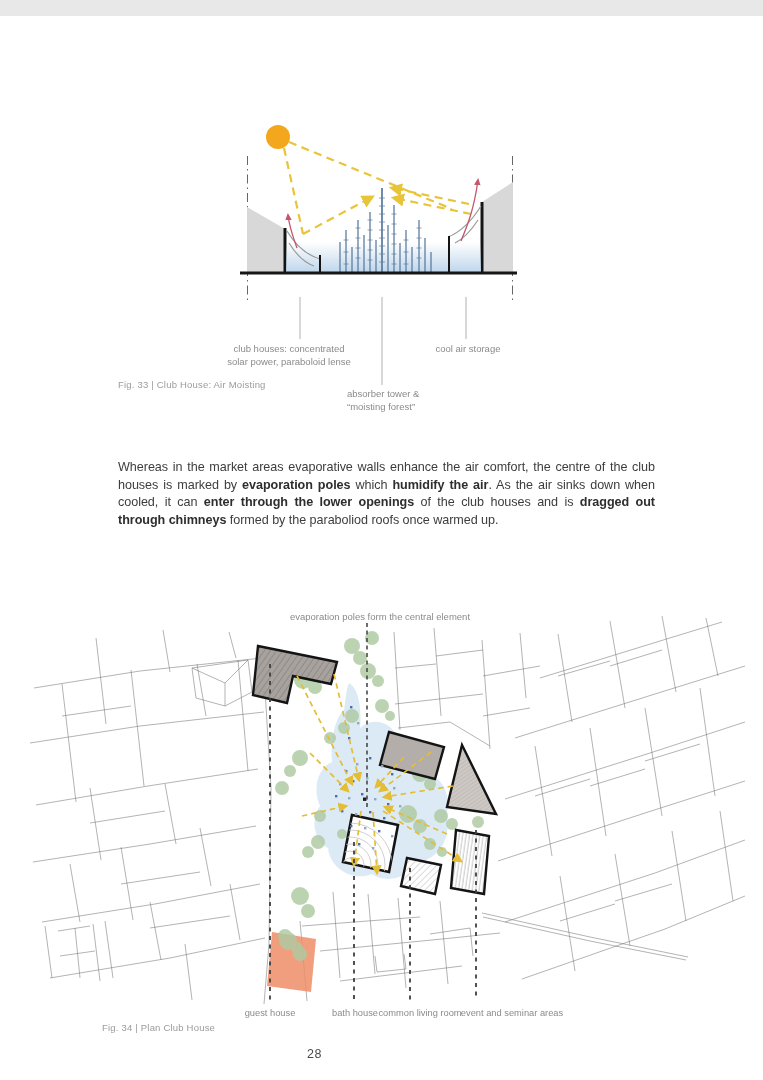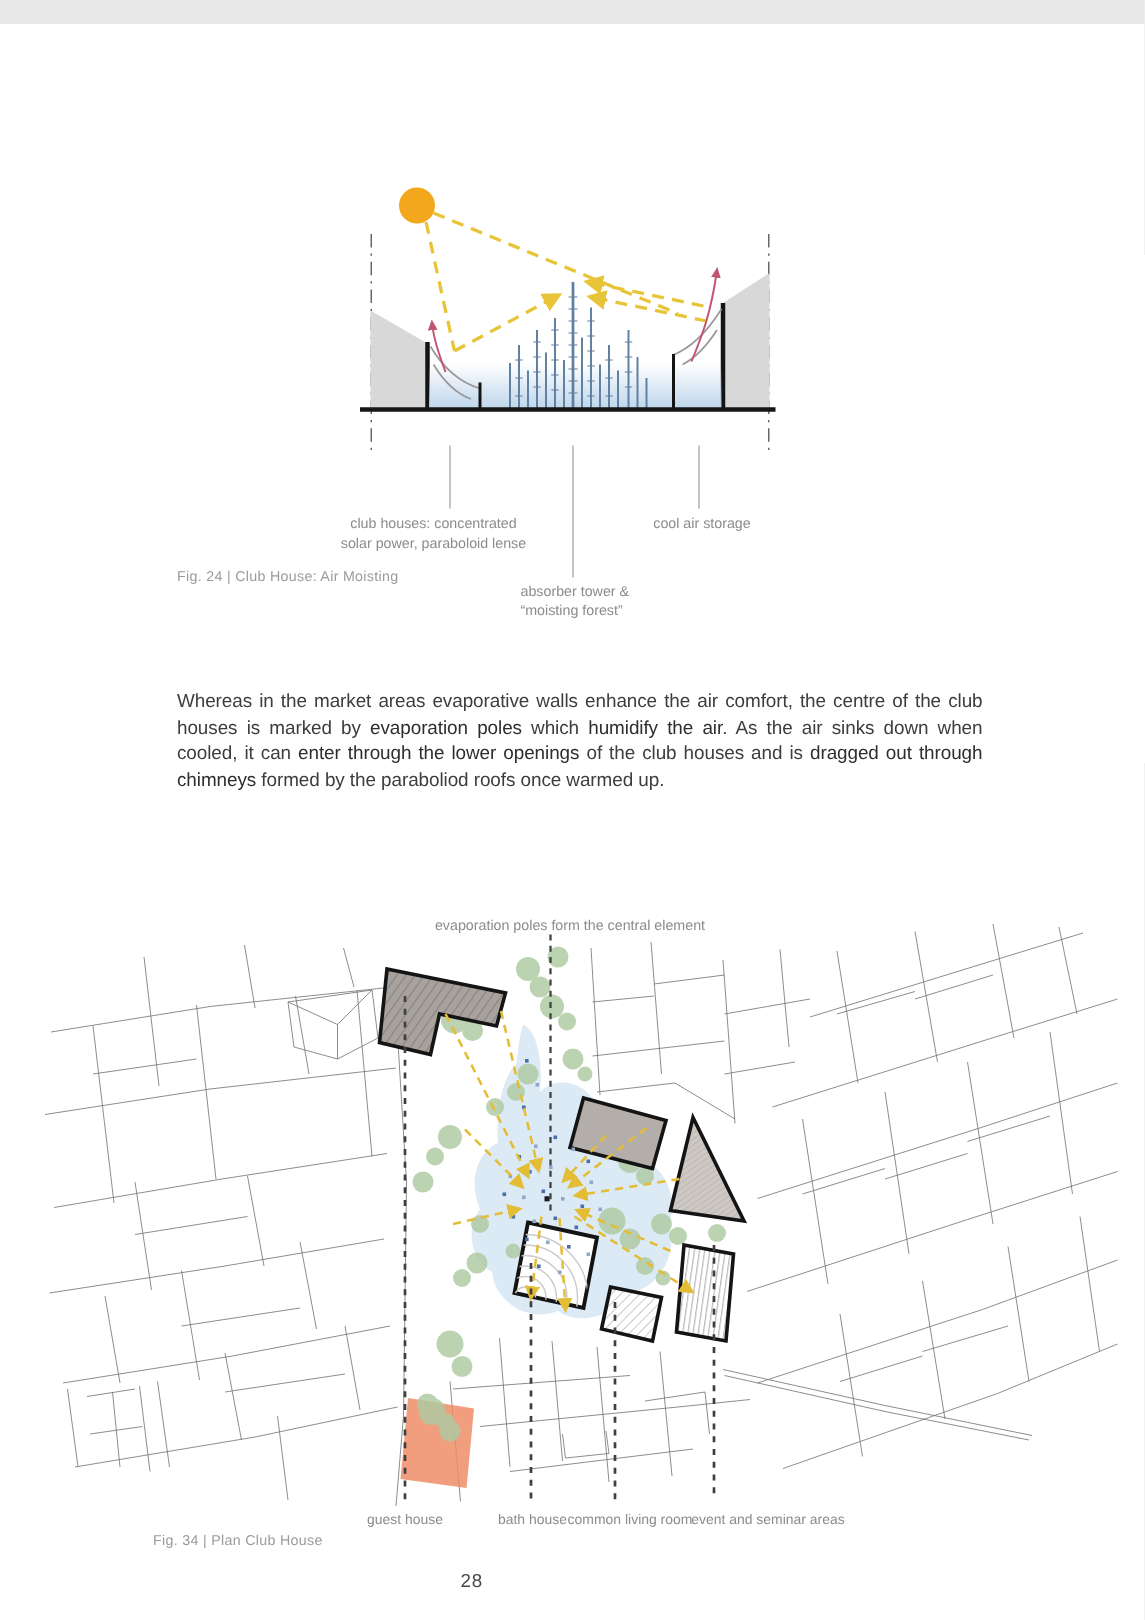--- a/index.html
+++ b/index.html
@@ -7,21 +7,21 @@
     position:relative;width:763px;height:1080px;margin:16px auto;
     background:#ffffff;overflow:hidden;
     font-family:"Liberation Sans","DejaVu Sans",sans-serif;
   }
   .abs{position:absolute;}
   .body-text{
     left:118px;top:443px;width:537px;
     font-size:12.6px;line-height:17.6px;color:#3d3d3d;
     text-align:justify;letter-spacing:-0.05px;
   }
-  .body-text b{font-weight:normal;color:#2e2e2e;}
+  .body-text b{font-weight:bold;color:#2e2e2e;}
   .caption{
     font-size:9.5px;color:#9b9b9b;letter-spacing:0.2px;
   }
   .page-number{
     left:0;top:1031px;width:629px;text-align:center;
     font-size:12.5px;color:#4a4a4a;letter-spacing:0.5px;
   }
   svg{display:block;}
   svg text{font-family:"Liberation Sans","DejaVu Sans",sans-serif;fill:#8b8b8b;}
 </style>
@@ -91,21 +91,21 @@
 
     <path d="M300,281V323 M382,281V369 M466,281V323" stroke="#b0b0b0" stroke-width="1" fill="none"></path>
 
     <text x="289" y="336" font-size="9.5" text-anchor="middle">club houses: concentrated</text>
     <text x="289" y="349" font-size="9.5" text-anchor="middle">solar power, paraboloid lense</text>
     <text x="468" y="336" font-size="9.5" text-anchor="middle">cool air storage</text>
     <text x="347" y="381" font-size="9.5">absorber tower &amp;</text>
     <text x="347" y="394" font-size="9.5">“moisting forest”</text>
   </svg>
 
-  <div class="abs caption" style="left:118px;top:363px;">Fig. 24 | Club House: Air Moisting</div>
+  <div class="abs caption" style="left:118px;top:363px;">Fig. 33 | Club House: Air Moisting</div>
 
   <div class="abs body-text"><span>Whereas in the market areas evaporative walls enhance the air comfort, the centre of the club houses is marked by </span><b>evaporation poles</b><span> which </span><b>humidify the air</b><span>. As the air sinks down when cooled, it can </span><b>enter through the lower openings</b><span> of the club houses and is </span><b>dragged out through chimneys</b><span> formed by the paraboliod roofs once warmed up.</span></div>
 
   <svg class="abs" style="left:20px;top:585px;" width="730" height="425" viewBox="20 585 730 425">
     <defs>
       <pattern id="pL" width="5" height="5" patternUnits="userSpaceOnUse" patternTransform="rotate(35)">
         <rect width="5" height="5" fill="#a7a29d"></rect>
         <line x1="0" y1="0" x2="0" y2="5" stroke="#8a857f" stroke-width="1.6"></line>
       </pattern>
       <pattern id="pFine" width="3.2" height="3.2" patternUnits="userSpaceOnUse" patternTransform="rotate(55)">

